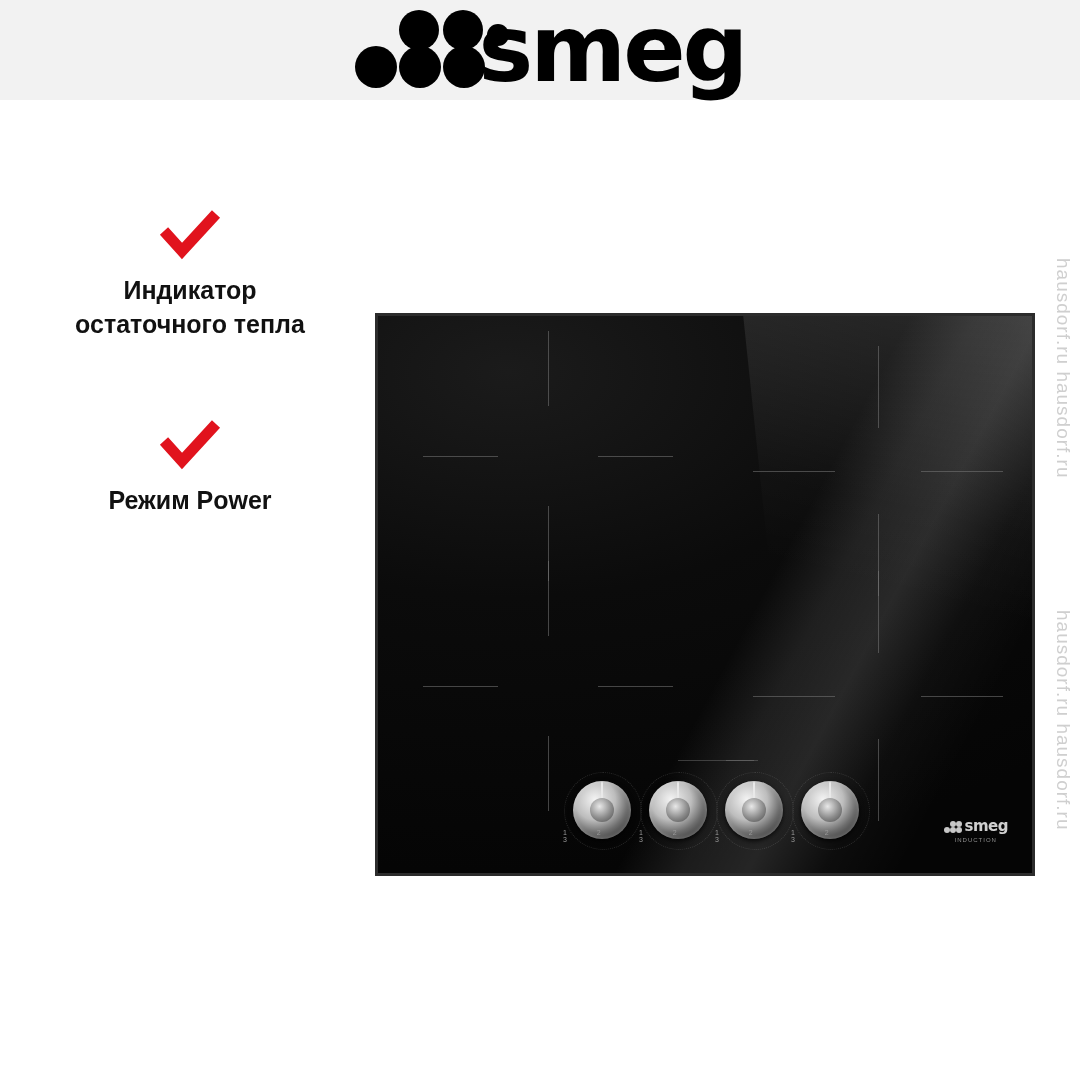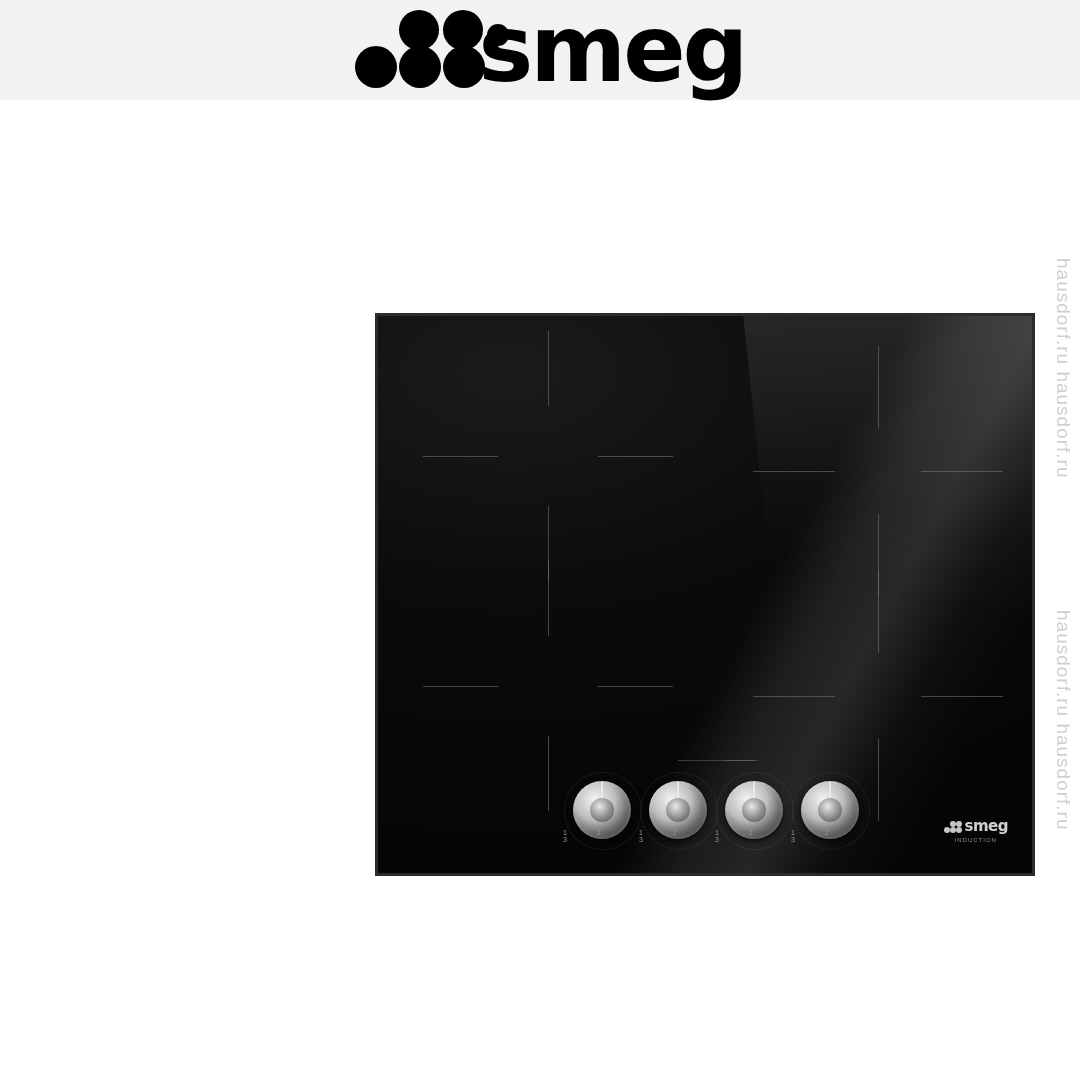--- a/index.html
+++ b/index.html
@@ -275,21 +275,34 @@
       <i class="dot-d"></i>
         <i class="dot-e"></i>
         <i class="dot-f"></i>
     </span>
     <span class="logo-word">smeg</span>
   </div>
 </div>
 
 <div class="features">
 
-
+  <div class="feature">
+    <svg class="check" width="64" height="50" viewBox="0 0 64 50">
+      <path d="M6 21 L24 41 L58 4" fill="none" stroke="#e1131d" stroke-width="11" stroke-linecap="butt" stroke-linejoin="miter"></path>
+    </svg>
+    <div class="feature-label">Индикатор
+остаточного тепла</div>
+  </div>
+
+  <div class="feature">
+    <svg class="check" width="64" height="50" viewBox="0 0 64 50">
+      <path d="M6 21 L24 41 L58 4" fill="none" stroke="#e1131d" stroke-width="11" stroke-linecap="butt" stroke-linejoin="miter"></path>
+    </svg>
+    <div class="feature-label">Режим Power</div>
+  </div>
 
 </div>
 
 <div class="hob">
   <div class="hob-glass"></div>
   <div class="hob-sheen"></div>
 
   <div class="zone" style="left:45px; top:15px; width:250px; height:250px;">
     <div class="v" style="left:125px; top:0;   height:75px;"></div>
     <div class="v" style="left:125px; top:175px; height:75px;"></div>

